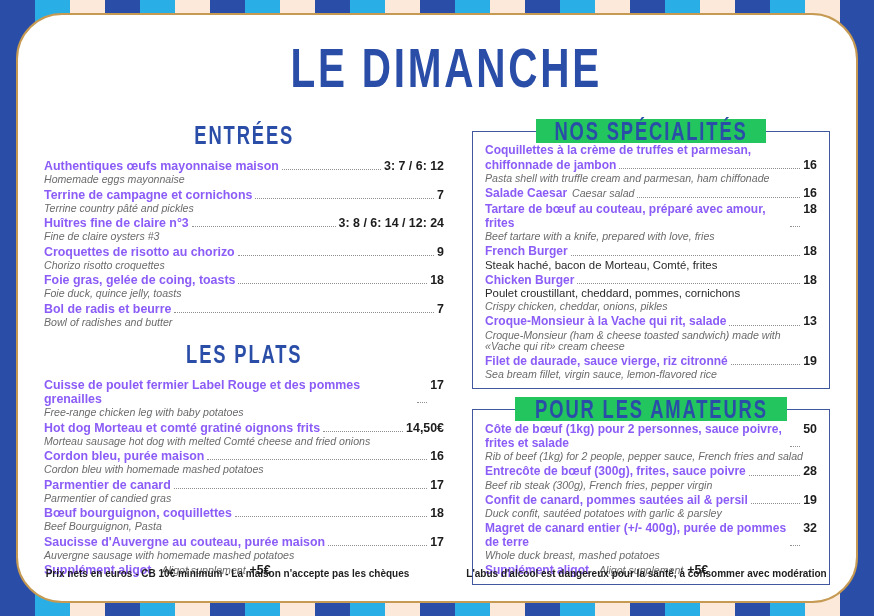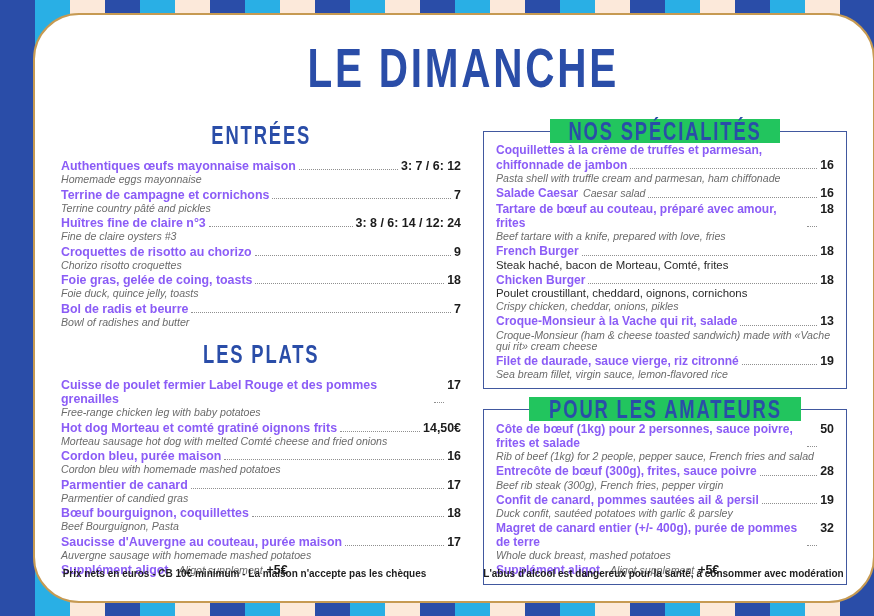--- a/index.html
+++ b/index.html
@@ -3,33 +3,33 @@
 <meta charset="utf-8">
 <style>
   * { margin:0; padding:0; box-sizing:border-box; }
   body { font-family: "Liberation Sans", sans-serif; }
   .page {
     position:relative; width:874px; height:616px; overflow:hidden;
     background: repeating-linear-gradient(90deg,
       #2a4da8 0 35px, #29afe5 35px 70px, #fce9da 70px 105px);
   }
   .card {
-    position:absolute; left:33px; top:13px; width:842px; height:590px;
+    position:absolute; left:16px; top:13px; width:842px; height:590px;
     background:#ffffff; border:2px solid #c69a52; border-radius:46px;
     overflow:hidden;
     padding-left:18px;
   }
   .title-wrap { text-align:center; margin-top:28px; height:56px; }
   .display {
     display:inline-block; color:#2a4da8; font-weight:700;
     letter-spacing:2px; transform: scale(0.92, 1.28); transform-origin:center;
     white-space:nowrap;
   }
   .title-wrap .display { font-size:44px; line-height:50px; letter-spacing:3px; }
-  .cols { position:absolute; top:102px; left:26px; right:26px; display:flex; gap:22px; }
+  .cols { position:absolute; top:102px; left:26px; right:26px; display:flex; gap:28px; }
   .col-left  { width:400px; }
   .col-right { flex:1; min-width:0; }
 
   .sec-head { text-align:center; margin:6px 0 12px; }
   .sec-head .display { font-size:20px; line-height:24px; }
 
   .item { margin-bottom:2px; }
   .line { display:flex; align-items:baseline; }
   .nm   { font-size:12.4px; font-weight:700; color:#8b5cf6; line-height:14px; }
   .dots { flex:1 1 auto; align-self:flex-end; margin:0 3px 3px; border-bottom:1.6px dotted #8f8f8f; min-width:10px; }
@@ -232,21 +232,21 @@
             </div>
             <div class="desc desc-reg">Steak haché, bacon de Morteau, Comté, frites</div>
           </div>
 
           <div class="item">
             <div class="line">
               <span class="nm">Chicken Burger</span>
               <span class="dots"></span>
               <span class="pr">18</span>
             </div>
-            <div class="desc desc-reg">Poulet croustillant, cheddard, oignons, cornichons</div>
+            <div class="desc desc-reg">Poulet croustillant, cheddard, pommes, cornichons</div>
             <div class="desc">Crispy chicken, cheddar, onions, pikles</div>
           </div>
 
           <div class="item">
             <div class="line">
               <span class="nm">Croque-Monsieur à la Vache qui rit, salade</span>
               <span class="dots"></span>
               <span class="pr">13</span>
             </div>
             <div class="desc">Croque-Monsieur (ham &amp; cheese toasted sandwich) made with «Vache qui rit» cream cheese</div>

